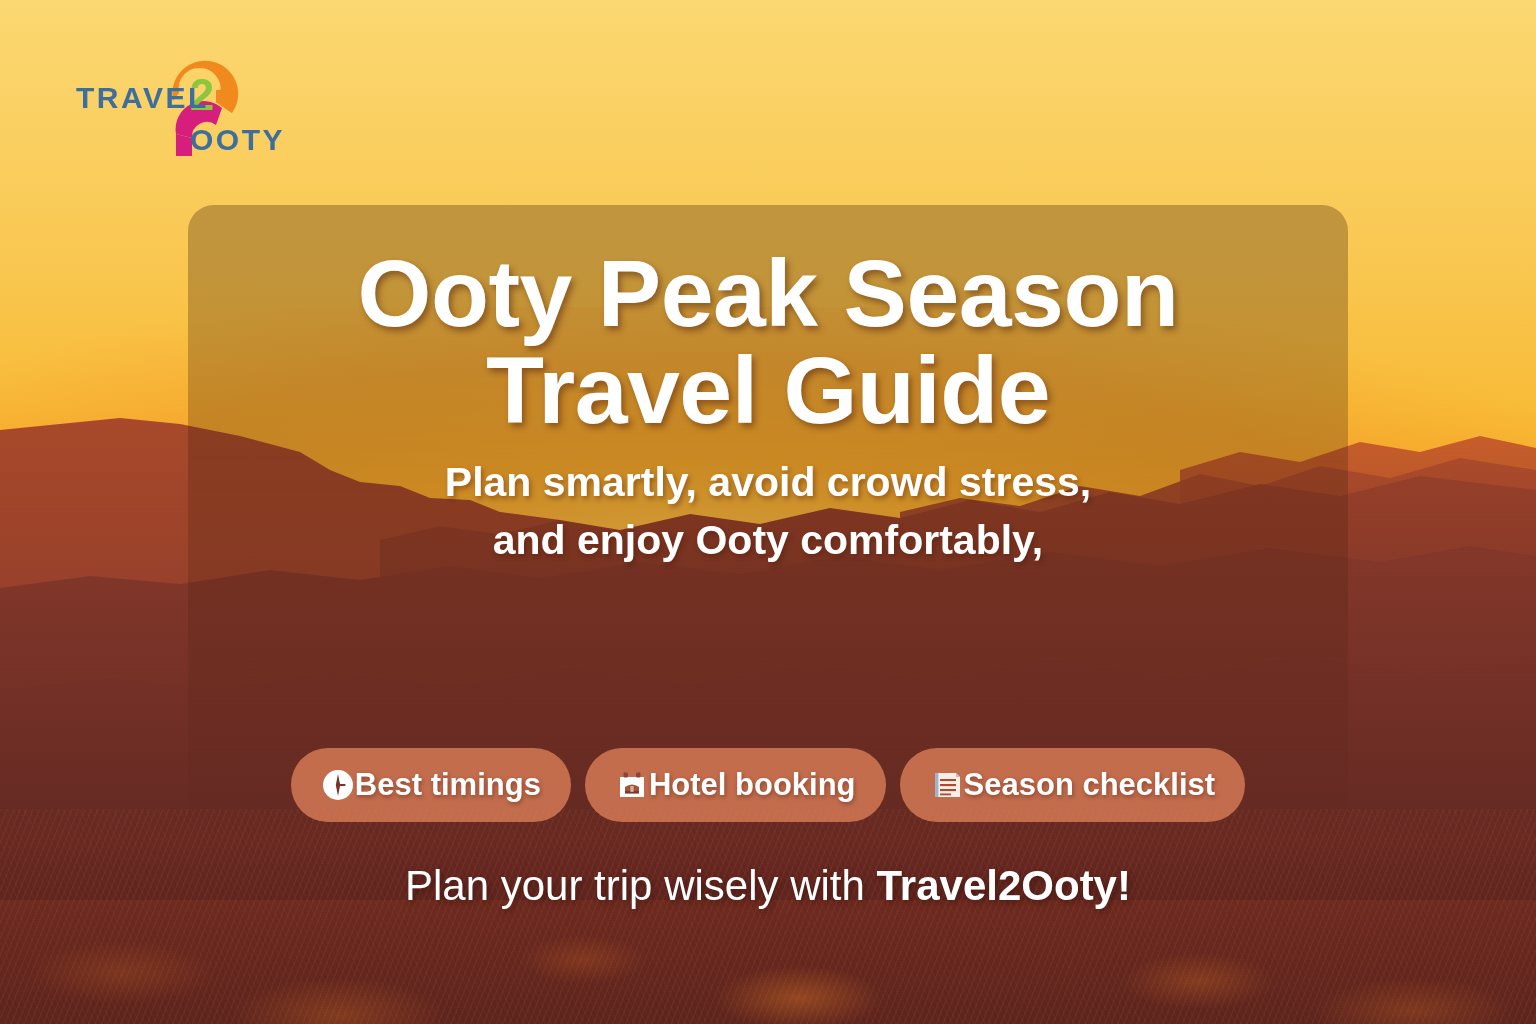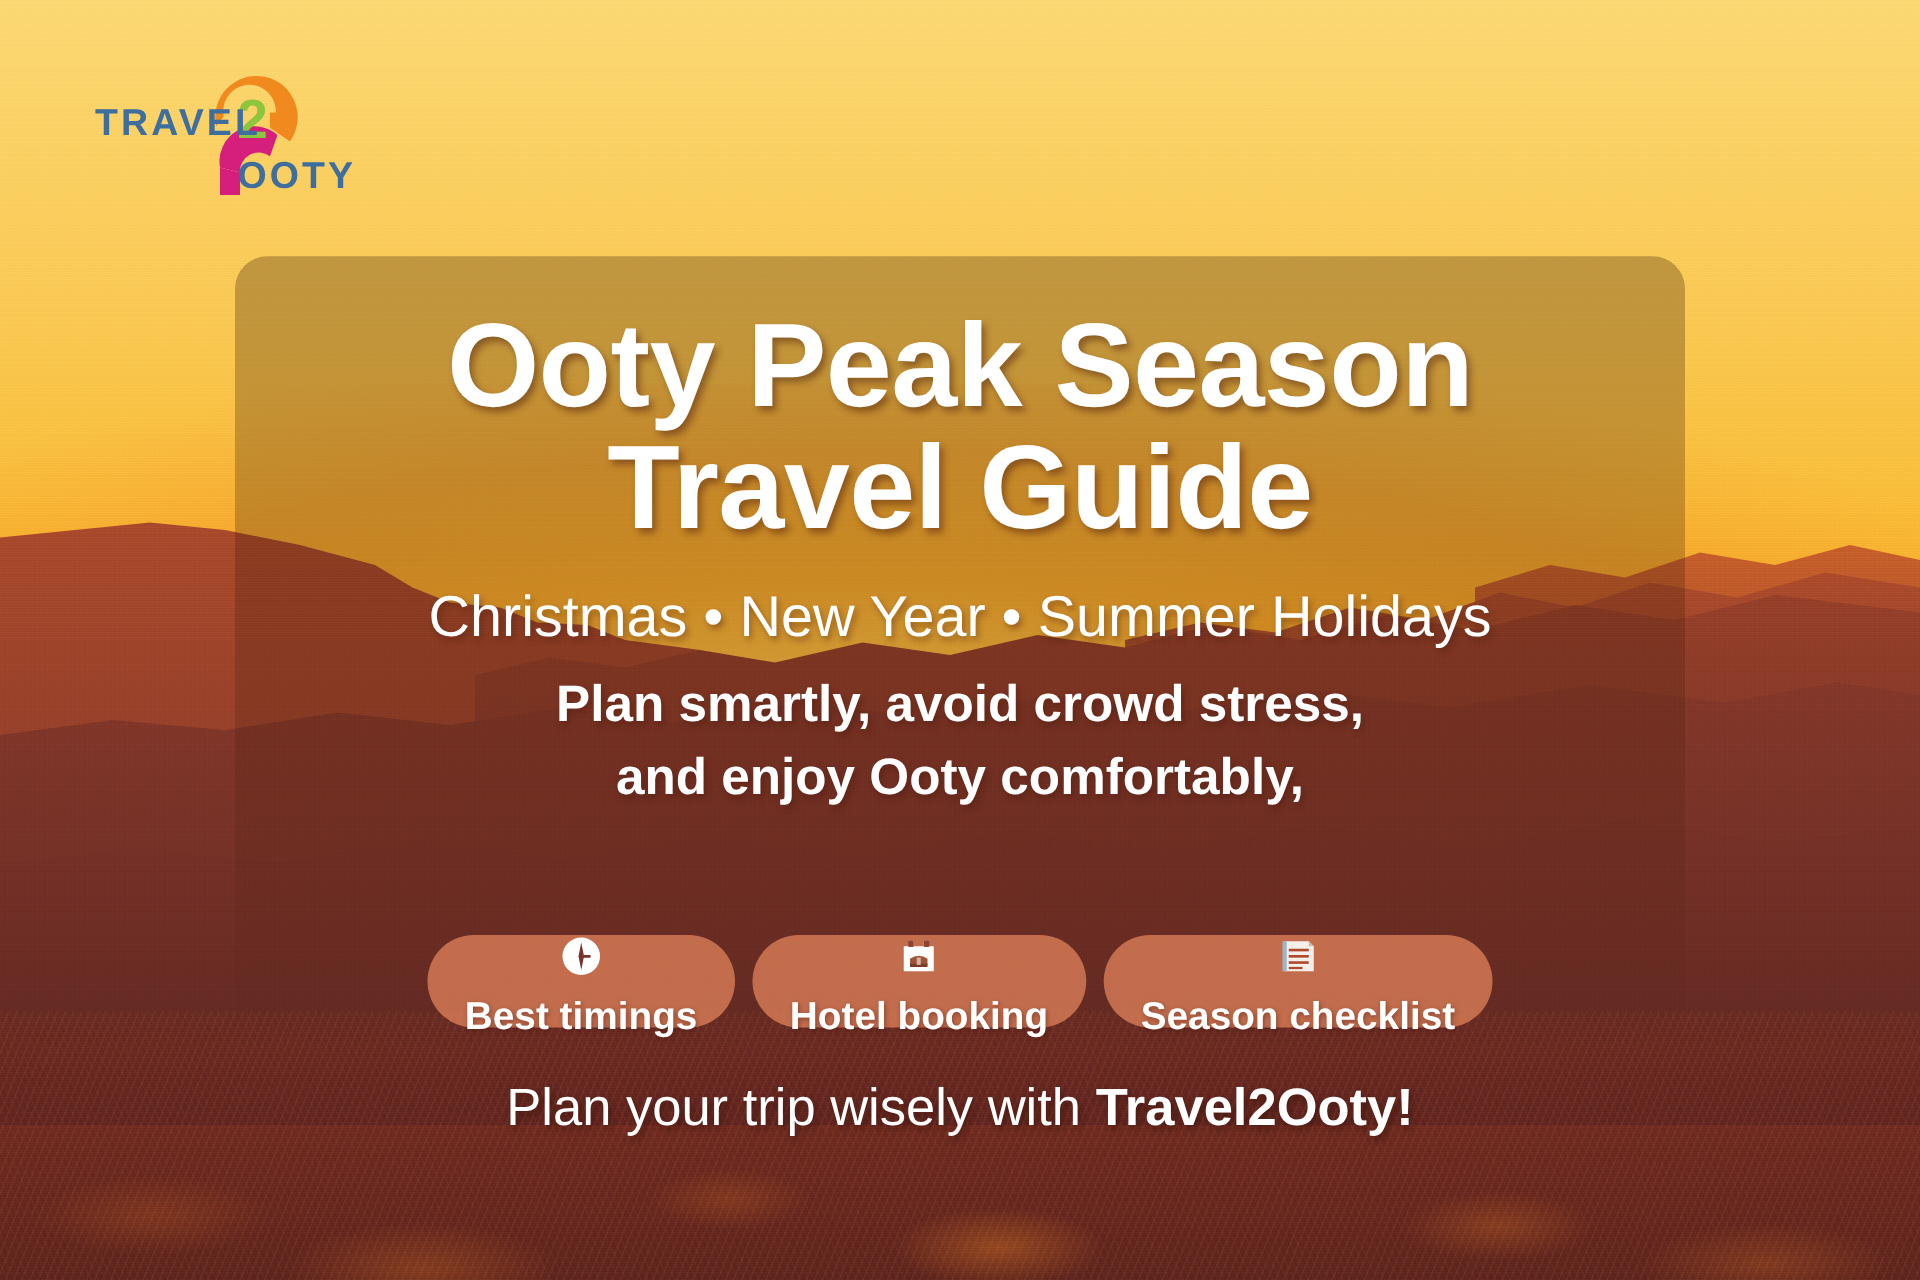--- a/index.html
+++ b/index.html
@@ -172,32 +172,30 @@
     top: 748px;
     width: 100%;
     display: flex;
     justify-content: center;
     align-items: center;
     gap: 14px;
   }
   .pill {
     display: flex;
     align-items: center;
-    gap: 13px;
     height: 74px;
     padding: 0 30px;
     border-radius: 37px;
     background: rgba(226,132,92,0.74);
     color: #ffffff;
     font-size: 31px;
     font-weight: 700;
     white-space: nowrap;
     text-shadow: 1px 2px 4px rgba(70,22,10,0.45);
     box-sizing: border-box;
-    flex-direction: column;
   }
   .pill-icon {
     width: 34px;
     height: 34px;
     flex: 0 0 34px;
     display: block;
   }
   .pill-icon svg { display: block; width: 34px; height: 34px; }
 
   
@@ -288,21 +286,20 @@
 
       <text x="118" y="112" font-family="'Liberation Sans', sans-serif" font-size="30" font-weight="700" fill="#3d6e9e" letter-spacing="2.5">OOTY</text>
     </svg>
   </div>
 
   <div class="card"></div>
 
   <div class="content">
     <h1 class="headline">Ooty Peak Season
 Travel Guide</h1>
-    <div class="seasons">Christmas • New Year • Summer Holidays</div>
     <div class="tagline">Plan smartly, avoid crowd stress,
 and enjoy Ooty comfortably,</div>
   </div>
 
   <div class="pills">
 
     <div class="pill">
       <span class="pill-icon">
         <svg viewBox="0 0 34 34" xmlns="http://www.w3.org/2000/svg">
           <circle cx="17" cy="17" r="15" fill="#ffffff"></circle>

